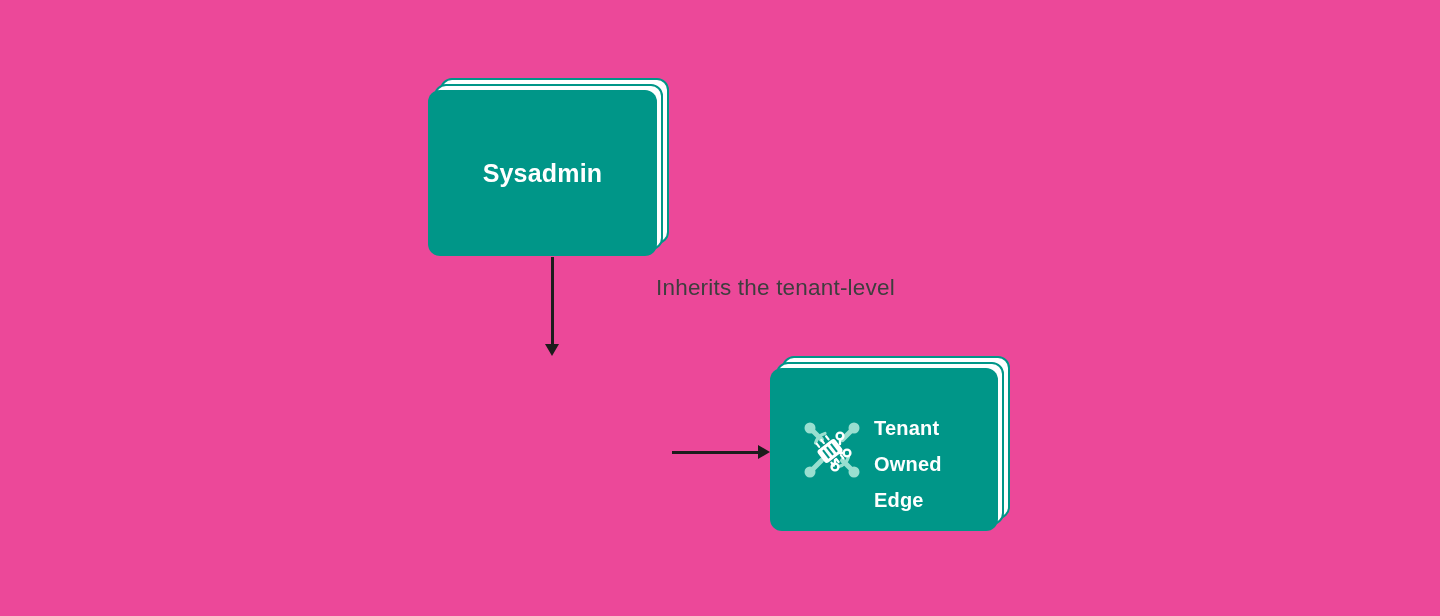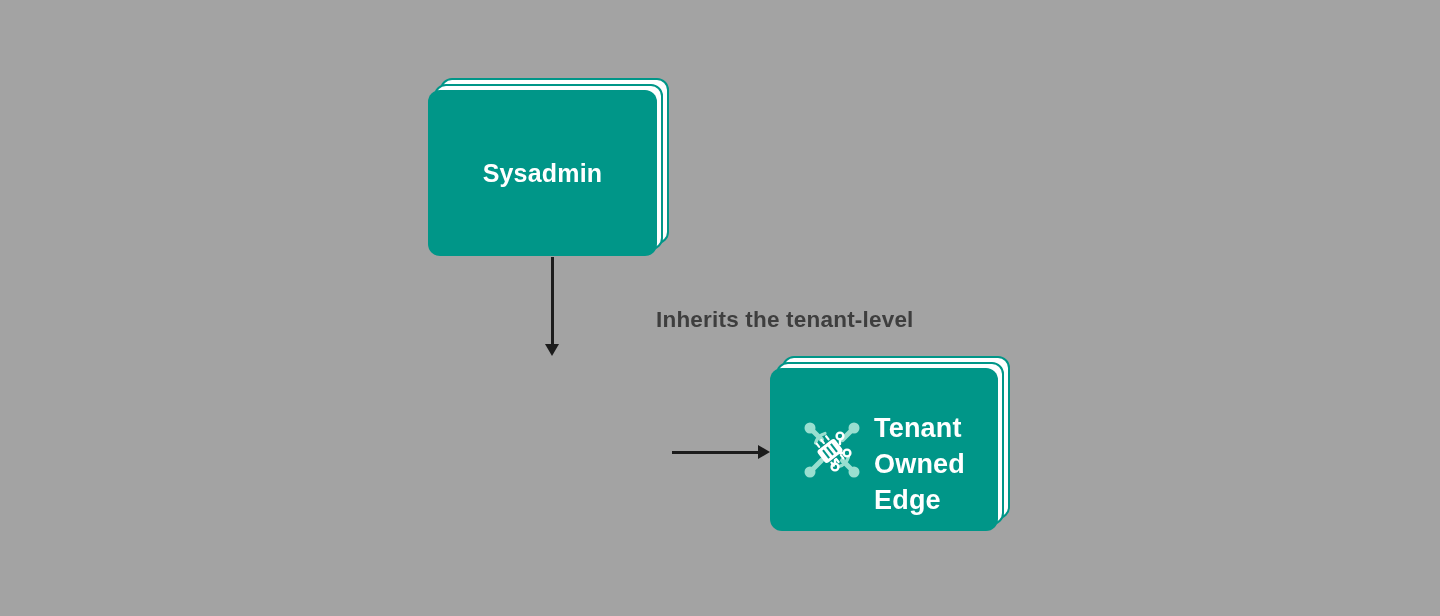--- a/index.html
+++ b/index.html
@@ -10,21 +10,21 @@
     --arrow: #1c1c1c;
     --icon_accent: #99dfd0;
     --card_text: #ffffff;
   }
   * { margin: 0; padding: 0; box-sizing: border-box; }
   html, body { background: #ffffff; }
   body {
     font-family: "Liberation Sans", "DejaVu Sans", sans-serif;
     width: 1440px; height: 616px; position: relative; overflow: hidden;
   }
-  .canvas { position: absolute; inset: 0; background: #a3a3a3; }
+  .canvas { position: absolute; inset: 0; background: #ec4899; }
 
   
   .node { position: absolute; }
   .node .layer {
     position: absolute; inset: 0;
     background: #ffffff;
     border: 2.5px solid var(--teal, #009688);
     border-radius: 12px;
   }
   .node .layer.l2 { transform: translate(12px, -12px); }
@@ -45,44 +45,43 @@
   }
   .card .label {
     font-size: 25px; font-weight: 600; letter-spacing: 0.2px;
   }
   
   .card.with-icon {
     justify-content: flex-start;
     padding-left: 32px; gap: 12px;
   }
   .card.with-icon .label {
-    font-size: 27px; line-height: 36px; width: 112px; margin-top: 28px;
+    font-size: 20px; line-height: 36px; width: 112px; margin-top: 28px;
   }
   .icon-wrap { width: 60px; height: 60px; flex: 0 0 60px; }
 
   
   .arrow-v { position: absolute; left: 545px; top: 257px; width: 14px; height: 99px; }
   .arrow-v .shaft { position: absolute; left: 6px; top: 0; width: 2.5px; height: 88px; background: var(--arrow, #1c1c1c); }
   .arrow-v .head  { position: absolute; left: 0; top: 87px; width: 0; height: 0;
       border-left: 7px solid transparent; border-right: 7px solid transparent;
       border-top: 12px solid var(--arrow, #1c1c1c); }
 
   .arrow-h { position: absolute; left: 672px; top: 445px; width: 98px; height: 14px; }
   .arrow-h .shaft { position: absolute; left: 0; top: 6px; width: 86px; height: 2.5px; background: var(--arrow, #1c1c1c); }
   .arrow-h .head  { position: absolute; left: 86px; top: 0; width: 0; height: 0;
       border-top: 7px solid transparent; border-bottom: 7px solid transparent;
       border-left: 12px solid var(--arrow, #1c1c1c); }
 
   
   .annotation {
     position: absolute; left: 656px; top: 272px;
     color: var(--annotation_text, #3e3e3e);
-    font-size: 22.5px; font-weight: 700; line-height: 32px;
+    font-size: 22.5px; font-weight: 400; line-height: 32px;
     letter-spacing: 0.2px;
-    margin-top: 32px;
   }
 </style>
 </head>
 <body>
 
 <div class="canvas">
 
   <div class="node" style="left:428px; top:90px; width:229px; height:166px;">
     <div class="layer l2"></div>
     <div class="layer l1"></div>

